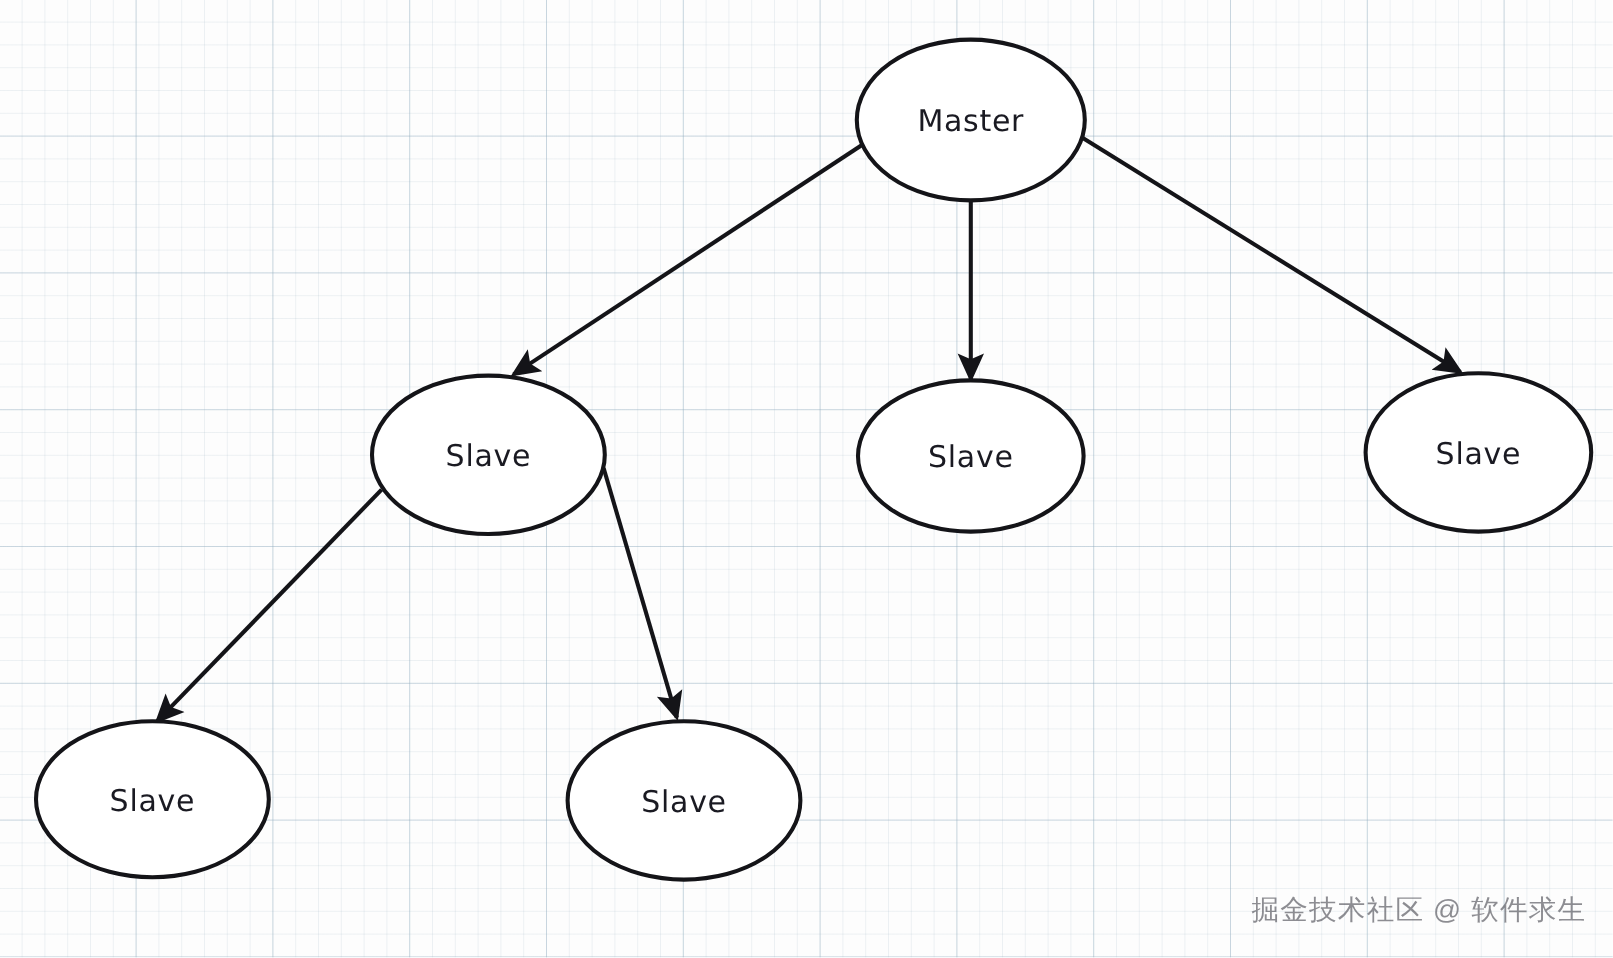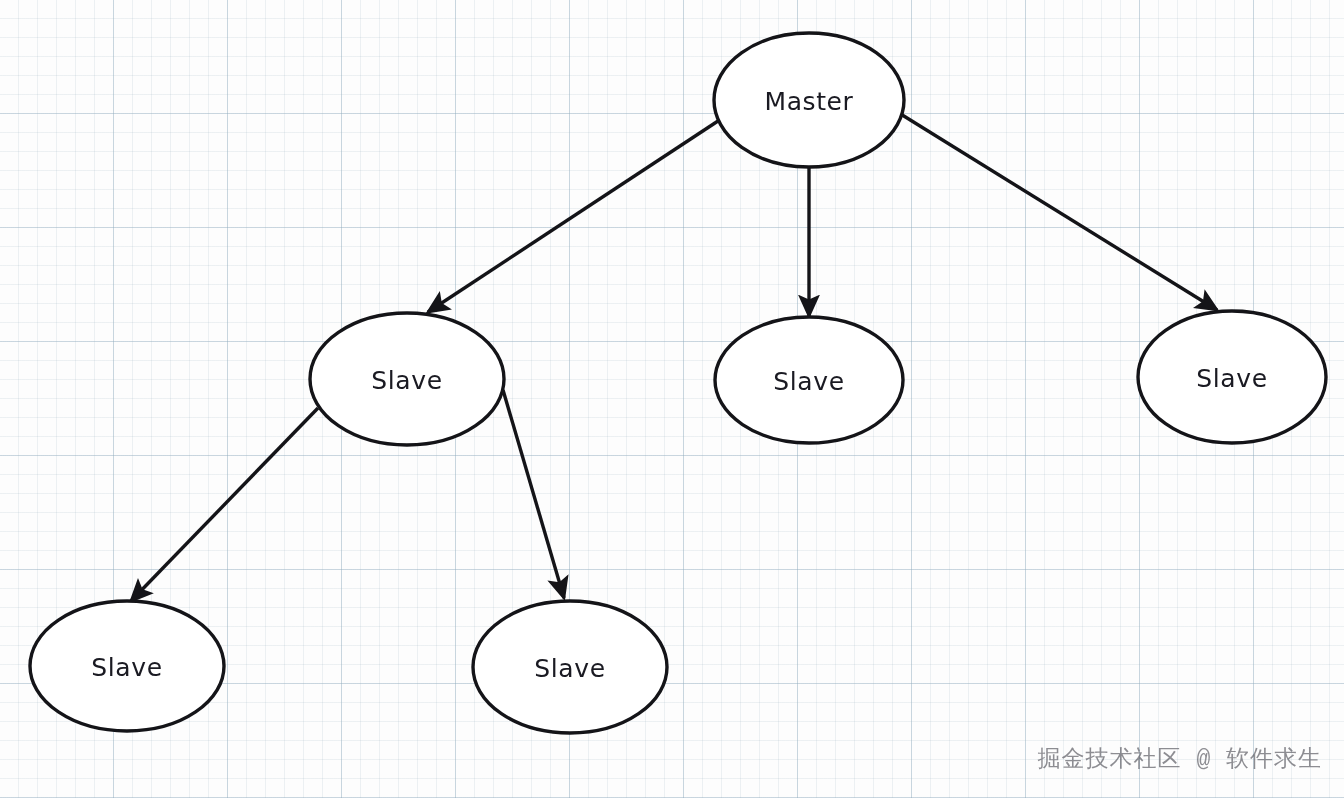--- a/index.html
+++ b/index.html
@@ -52,21 +52,21 @@
     font-family: "DejaVu Sans", "Liberation Sans", sans-serif;
     font-size: 25px;
     letter-spacing: 0.6px;
     text-anchor: middle;
     dominant-baseline: central;
   }
   .watermark {
     position: absolute;
     right: 22px;
     bottom: 24px;
-    font-family: Liberation Mono, monospace;
+    font-family: Liberation Sans, sans-serif;
     font-size: 23px;
     color: #4a4a52;
     opacity: 0.62;
     white-space: nowrap;
     letter-spacing: 1px;
   }
 </style>
 </head>
 <body>
 

